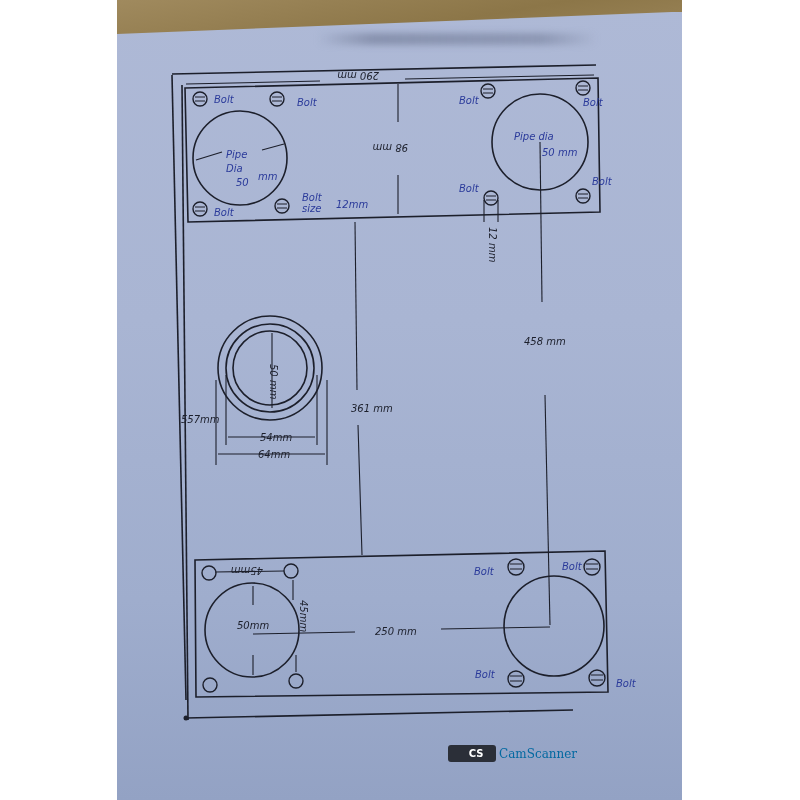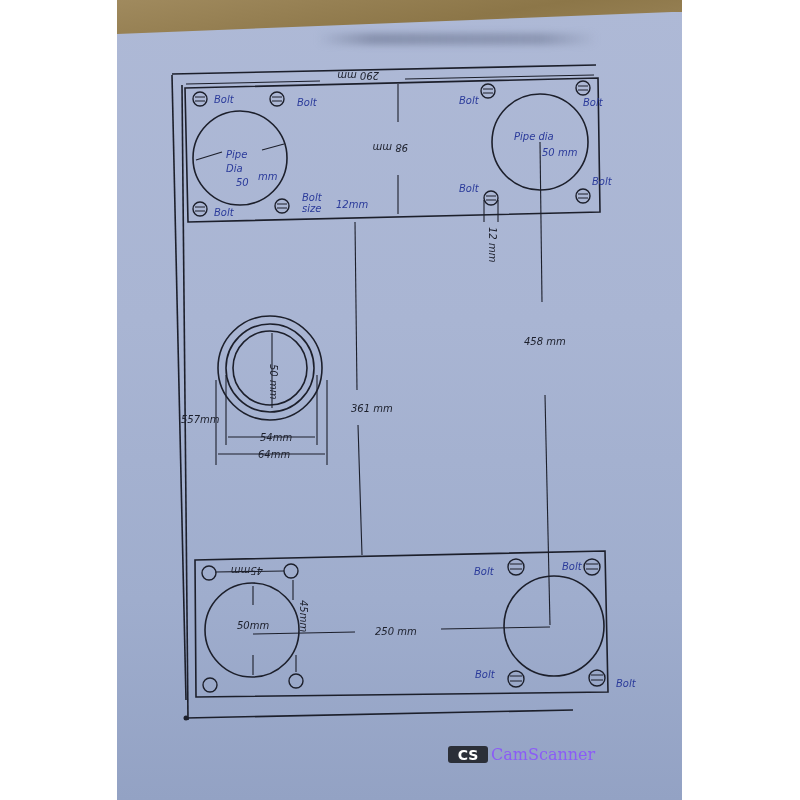--- a/index.html
+++ b/index.html
@@ -17,23 +17,23 @@
             filter:blur(3px); }
   svg#drawing { position:absolute; left:0; top:0; }
   .ink { stroke:#1c1f2b; fill:none; stroke-width:1.6; }
   .ink-thin { stroke:#1c1f2b; fill:none; stroke-width:1.1; }
   .bolt { stroke:#1c1f2b; fill:none; stroke-width:1.4; }
   .hatch { stroke:#1c1f2b; stroke-width:1; }
   .lbl-black { fill:#1c1f2b; font-family:"DejaVu Sans", sans-serif; font-size:10px; font-style:italic; }
   .lbl-blue { fill:#2a3a9a; font-family:"DejaVu Sans", sans-serif; font-size:10px; font-style:italic; }
   #watermark { position:absolute; left:448px; top:745px; display:flex; align-items:center; gap:3px; }
   #cs-logo { width:40px; height:17px; background:#2b2f38; border-radius:3px; color:#fff;
-             font-family:"DejaVu Sans", sans-serif; font-weight:bold; font-size:14px;
-             display:flex; align-items:center; justify-content:center; }
-  #cs-name { font-family:"DejaVu Serif", serif; font-size:16px; color:#8b5cf6; }
+             font-family:"DejaVu Sans", sans-serif; font-weight:bold; font-size:10px;
+             display:flex; align-items:center; justify-content:center;padding-left:8px; }
+  #cs-name { font-family:"DejaVu Serif", serif; font-size:12px; color:#0369a1; }
 </style>
 </head>
 <body>
 
 <div id="photo">
   <div id="table-strip"></div>
   <div id="paper">
     <div id="smudge"></div>
   </div>
 

